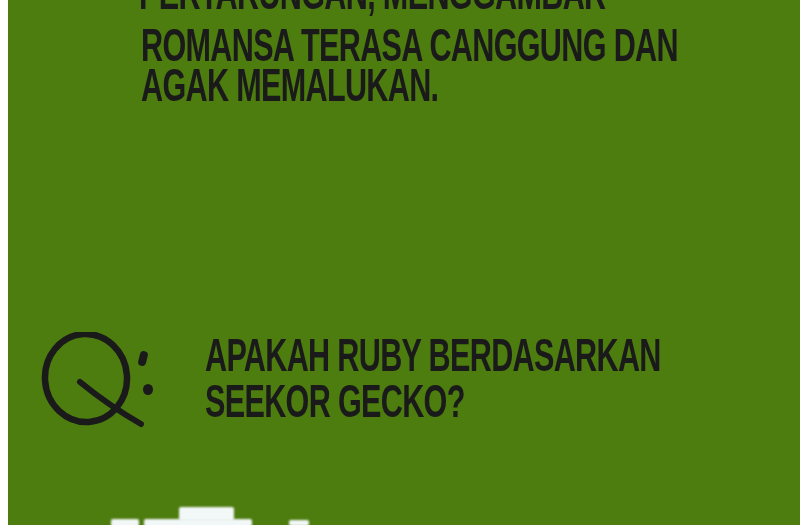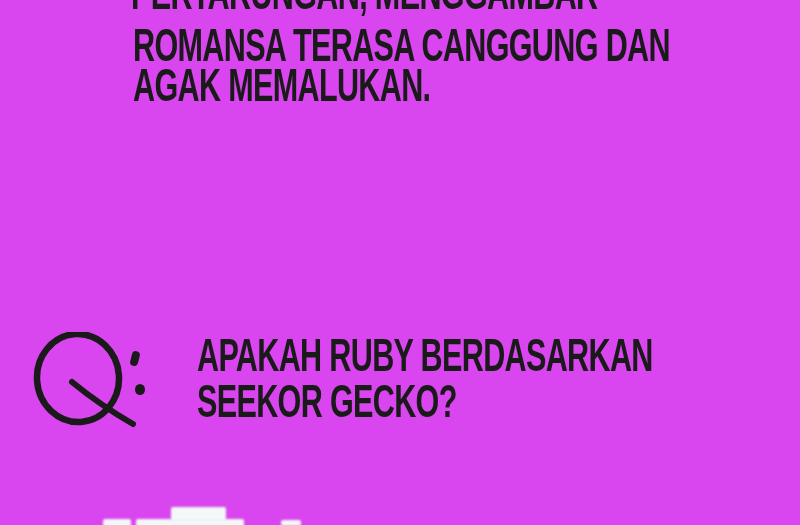--- a/index.html
+++ b/index.html
@@ -10,21 +10,22 @@
     width: 800px;
     height: 525px;
     overflow: hidden;
     background: #ffffff;
     position: relative;
     font-family: "Liberation Sans", sans-serif;
   }
   .page {
     position: absolute;
     inset: 0;
-    background: #d946ef;
+    background: #4d7c0f;
+    margin-left: 8px;
   }
   
   .comic-line {
     position: absolute;
     white-space: nowrap;
     font-family: "Liberation Sans", sans-serif;
     font-weight: 700;
     font-size: 47px;
     line-height: 47px;
     letter-spacing: -1px;

